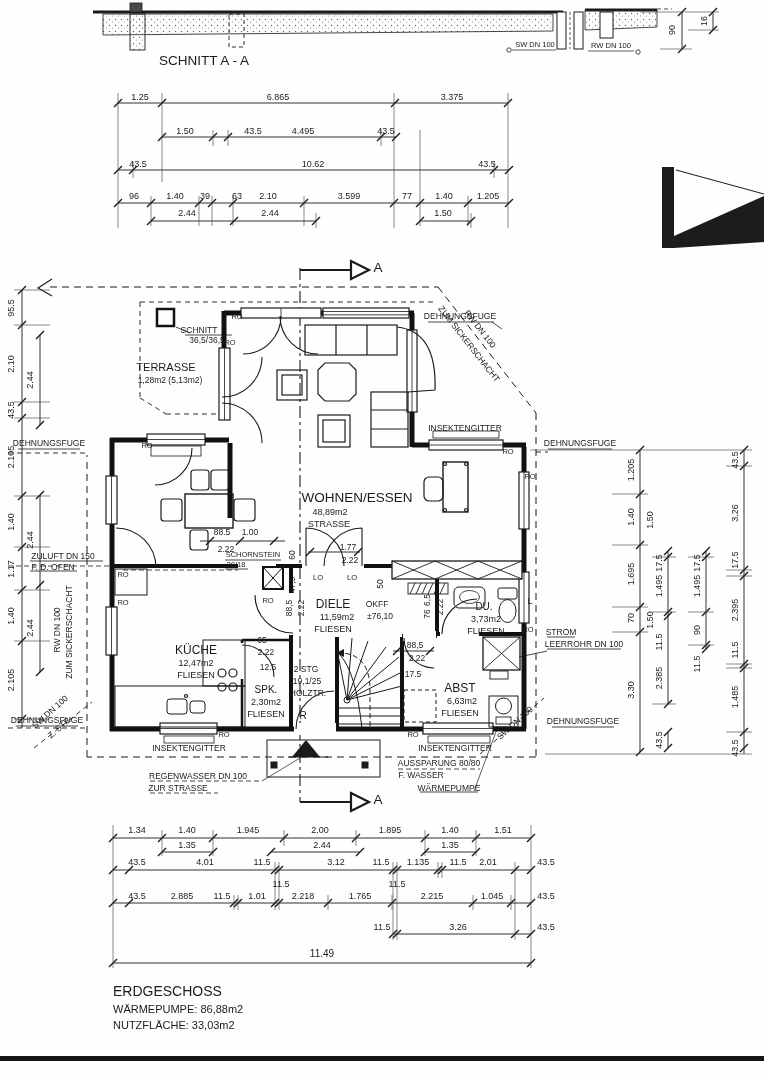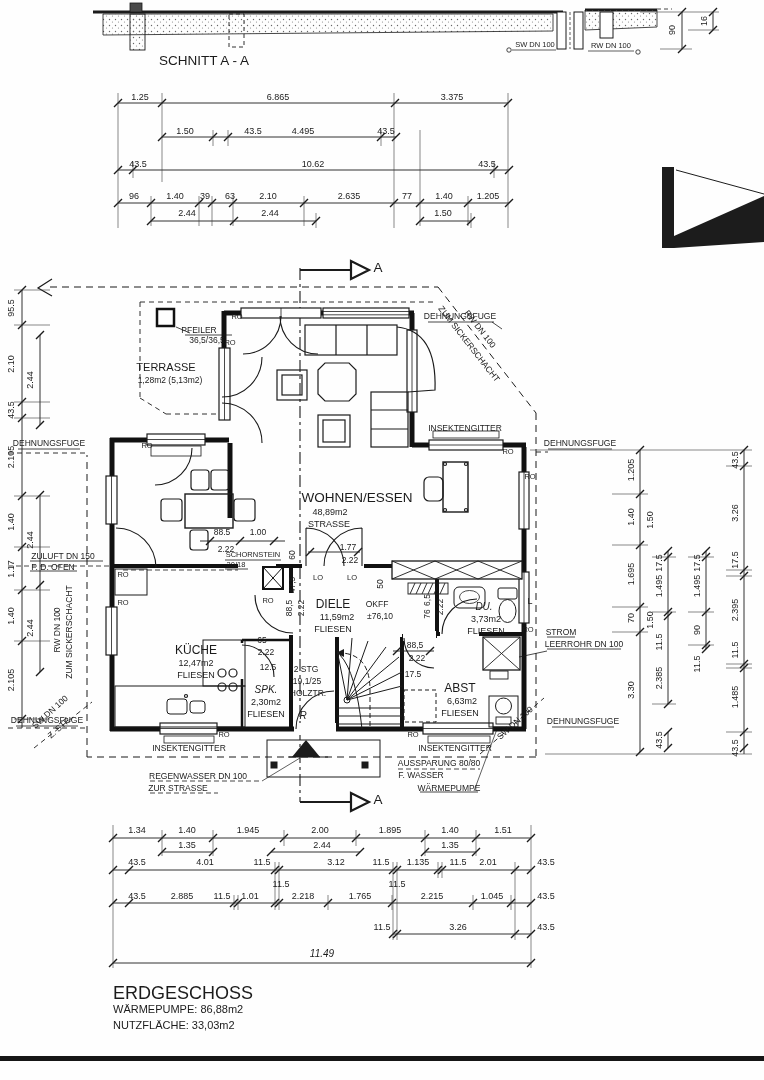--- a/index.html
+++ b/index.html
@@ -2,22 +2,22 @@
 <html><head>
 <meta charset="utf-8">
 <style>
   html,body{margin:0;padding:0;background:#e8e8e8;}
   .page{position:relative;width:764px;height:1080px;background:#fefefe;overflow:hidden;}
   .t{position:absolute;color:#1b1b1b;white-space:nowrap;font-family:"Liberation Sans",sans-serif;font-size:8.5px;line-height:1;}
   .c{transform:translate(-50%,-50%);}
   .r90{transform:translate(-50%,-50%) rotate(-90deg);}
   .rp52{transform:translate(-50%,-50%) rotate(52deg);}
   .rm42{transform:translate(-50%,-50%) rotate(-42deg);}
-  .f7{font-size:7.5px;} .f8{font-size:8.5px;} .f9{font-size:9px;} .f10{font-size:10px;font-style:italic;}
-  .f11{font-size:11px;} .f12{font-size:12px;} .f13{font-size:13.5px;} .f15{font-size:18px;text-align:center;}
+  .f7{font-size:7.5px;} .f8{font-size:8.5px;} .f9{font-size:9px;} .f10{font-size:10px;}
+  .f11{font-size:11px;} .f12{font-size:12px;} .f13{font-size:13.5px;} .f15{font-size:14px;text-align:center;}
   .svg{position:absolute;left:0;top:0;}
 </style>
 </head>
 <body>
 
 <div class="page">
 
 <svg class="svg" width="764" height="1080" viewBox="0 0 764 1080">
   <defs>
     <pattern id="stip" width="6" height="6" patternUnits="userSpaceOnUse">
@@ -270,23 +270,23 @@
 <span class="t c f9" style="left:185px;top:131px">1.50</span>
 <span class="t c f9" style="left:253px;top:131px">43.5</span>
 <span class="t c f9" style="left:303px;top:131px">4.495</span>
 <span class="t c f9" style="left:386px;top:131px">43.5</span>
 <span class="t c f9" style="left:138px;top:164px">43.5</span>
 <span class="t c f9" style="left:313px;top:164px">10.62</span>
 <span class="t c f9" style="left:487px;top:164px">43.5</span>
 <span class="t c f9" style="left:134px;top:196px">96</span>
 <span class="t c f9" style="left:175px;top:196px">1.40</span>
 <span class="t c f9" style="left:205px;top:196px">39</span>
-<span class="t c f9" style="left:230px;top:196px">63</span>
+<span class="t c f9" style="left:237px;top:196px">63</span>
 <span class="t c f9" style="left:268px;top:196px">2.10</span>
-<span class="t c f9" style="left:349px;top:196px">2.635</span>
+<span class="t c f9" style="left:349px;top:196px">3.599</span>
 <span class="t c f9" style="left:407px;top:196px">77</span>
 <span class="t c f9" style="left:444px;top:196px">1.40</span>
 <span class="t c f9" style="left:488px;top:196px">1.205</span>
 <span class="t c f9" style="left:187px;top:213px">2.44</span>
 <span class="t c f9" style="left:270px;top:213px">2.44</span>
 <span class="t c f9" style="left:443px;top:213px">1.50</span>
 
 <span class="t c f13" style="left:378px;top:268px">A</span>
 <span class="t c f13" style="left:378px;top:800px">A</span>
 
@@ -304,21 +304,21 @@
 <span class="t c f10" style="left:266px;top:690px">SPK.</span>
 <span class="t c f9" style="left:266px;top:702px">2,30m2</span>
 <span class="t c f9" style="left:266px;top:714px">FLIESEN</span>
 <span class="t c f10" style="left:484px;top:607px">DU.</span>
 <span class="t c f9" style="left:486px;top:619px">3,73m2</span>
 <span class="t c f9" style="left:486px;top:631px">FLIESEN</span>
 <span class="t c f12" style="left:460px;top:688px">ABST</span>
 <span class="t c f9" style="left:462px;top:701px">6,63m2</span>
 <span class="t c f9" style="left:460px;top:713px">FLIESEN</span>
 
-<span class="t c f8" style="left:199px;top:330px">PFEILER</span>
+<span class="t c f8" style="left:199px;top:330px">SCHNITT</span>
 <span class="t c f8" style="left:207px;top:340px">36,5/36,5</span>
 <span class="t c f8" style="left:460px;top:316px">DEHNUNGSFUGE</span>
 <span class="t c f8" style="left:580px;top:443px">DEHNUNGSFUGE</span>
 <span class="t c f8" style="left:49px;top:443px">DEHNUNGSFUGE</span>
 <span class="t c f8" style="left:47px;top:720px">DEHNUNGSFUGE</span>
 <span class="t c f8" style="left:583px;top:721px">DEHNUNGSFUGE</span>
 <span class="t c f8 rp52" style="left:480px;top:329px">RW DN 100</span>
 <span class="t c f8 rp52" style="left:469px;top:344px">ZUM SICKERSCHACHT</span>
 <span class="t c f8" style="left:465px;top:428px">INSEKTENGITTER</span>
 <span class="t c f8" style="left:189px;top:748px">INSEKTENGITTER</span>
@@ -355,21 +355,21 @@
 <span class="t c f7" style="left:530px;top:477px">RO</span>
 <span class="t c f7" style="left:528px;top:630px">RO</span>
 <span class="t c f7" style="left:224px;top:735px">RO</span>
 <span class="t c f7" style="left:413px;top:735px">RO</span>
 <span class="t c f7" style="left:318px;top:578px">LO</span>
 <span class="t c f7" style="left:352px;top:578px">LO</span>
 <span class="t c f9" style="left:530px;top:601px">L</span>
 <span class="t c f10" style="left:303px;top:716px">R</span>
 
 <span class="t c f8" style="left:222px;top:532px">88.5</span>
-<span class="t c f8" style="left:258px;top:532px">1.00</span>
+<span class="t c f8" style="left:250px;top:532px">1.00</span>
 <span class="t c f8" style="left:226px;top:549px">2.22</span>
 <span class="t c f8 r90" style="left:292px;top:555px">60</span>
 <span class="t c f8 r90" style="left:292px;top:585px">47,5</span>
 <span class="t c f8 r90" style="left:289px;top:608px">88,5</span>
 <span class="t c f8 r90" style="left:301px;top:608px">2.22</span>
 <span class="t c f8 r90" style="left:380px;top:584px">50</span>
 <span class="t c f8" style="left:348px;top:547px">1.77</span>
 <span class="t c f8" style="left:350px;top:560px">2.22</span>
 <span class="t c f8 r90" style="left:427px;top:600px">6,5</span>
 <span class="t c f8 r90" style="left:427px;top:614px">76</span>
@@ -434,21 +434,21 @@
 <span class="t c f9" style="left:381px;top:862px">11.5</span>
 <span class="t c f9" style="left:418px;top:862px">1.135</span>
 <span class="t c f9" style="left:458px;top:862px">11.5</span>
 <span class="t c f9" style="left:488px;top:862px">2.01</span>
 <span class="t c f9" style="left:546px;top:862px">43.5</span>
 <span class="t c f9" style="left:281px;top:884px">11.5</span>
 <span class="t c f9" style="left:397px;top:884px">11.5</span>
 <span class="t c f9" style="left:137px;top:896px">43.5</span>
 <span class="t c f9" style="left:182px;top:896px">2.885</span>
 <span class="t c f9" style="left:222px;top:896px">11.5</span>
-<span class="t c f9" style="left:250px;top:896px">1.01</span>
+<span class="t c f9" style="left:257px;top:896px">1.01</span>
 <span class="t c f9" style="left:303px;top:896px">2.218</span>
 <span class="t c f9" style="left:360px;top:896px">1.765</span>
 <span class="t c f9" style="left:432px;top:896px">2.215</span>
 <span class="t c f9" style="left:492px;top:896px">1.045</span>
 <span class="t c f9" style="left:546px;top:896px">43.5</span>
 <span class="t c f9" style="left:382px;top:927px">11.5</span>
 <span class="t c f9" style="left:458px;top:927px">3.26</span>
 <span class="t c f9" style="left:546px;top:927px">43.5</span>
 <span class="t c f10" style="left:322px;top:954px">11.49</span>
 

